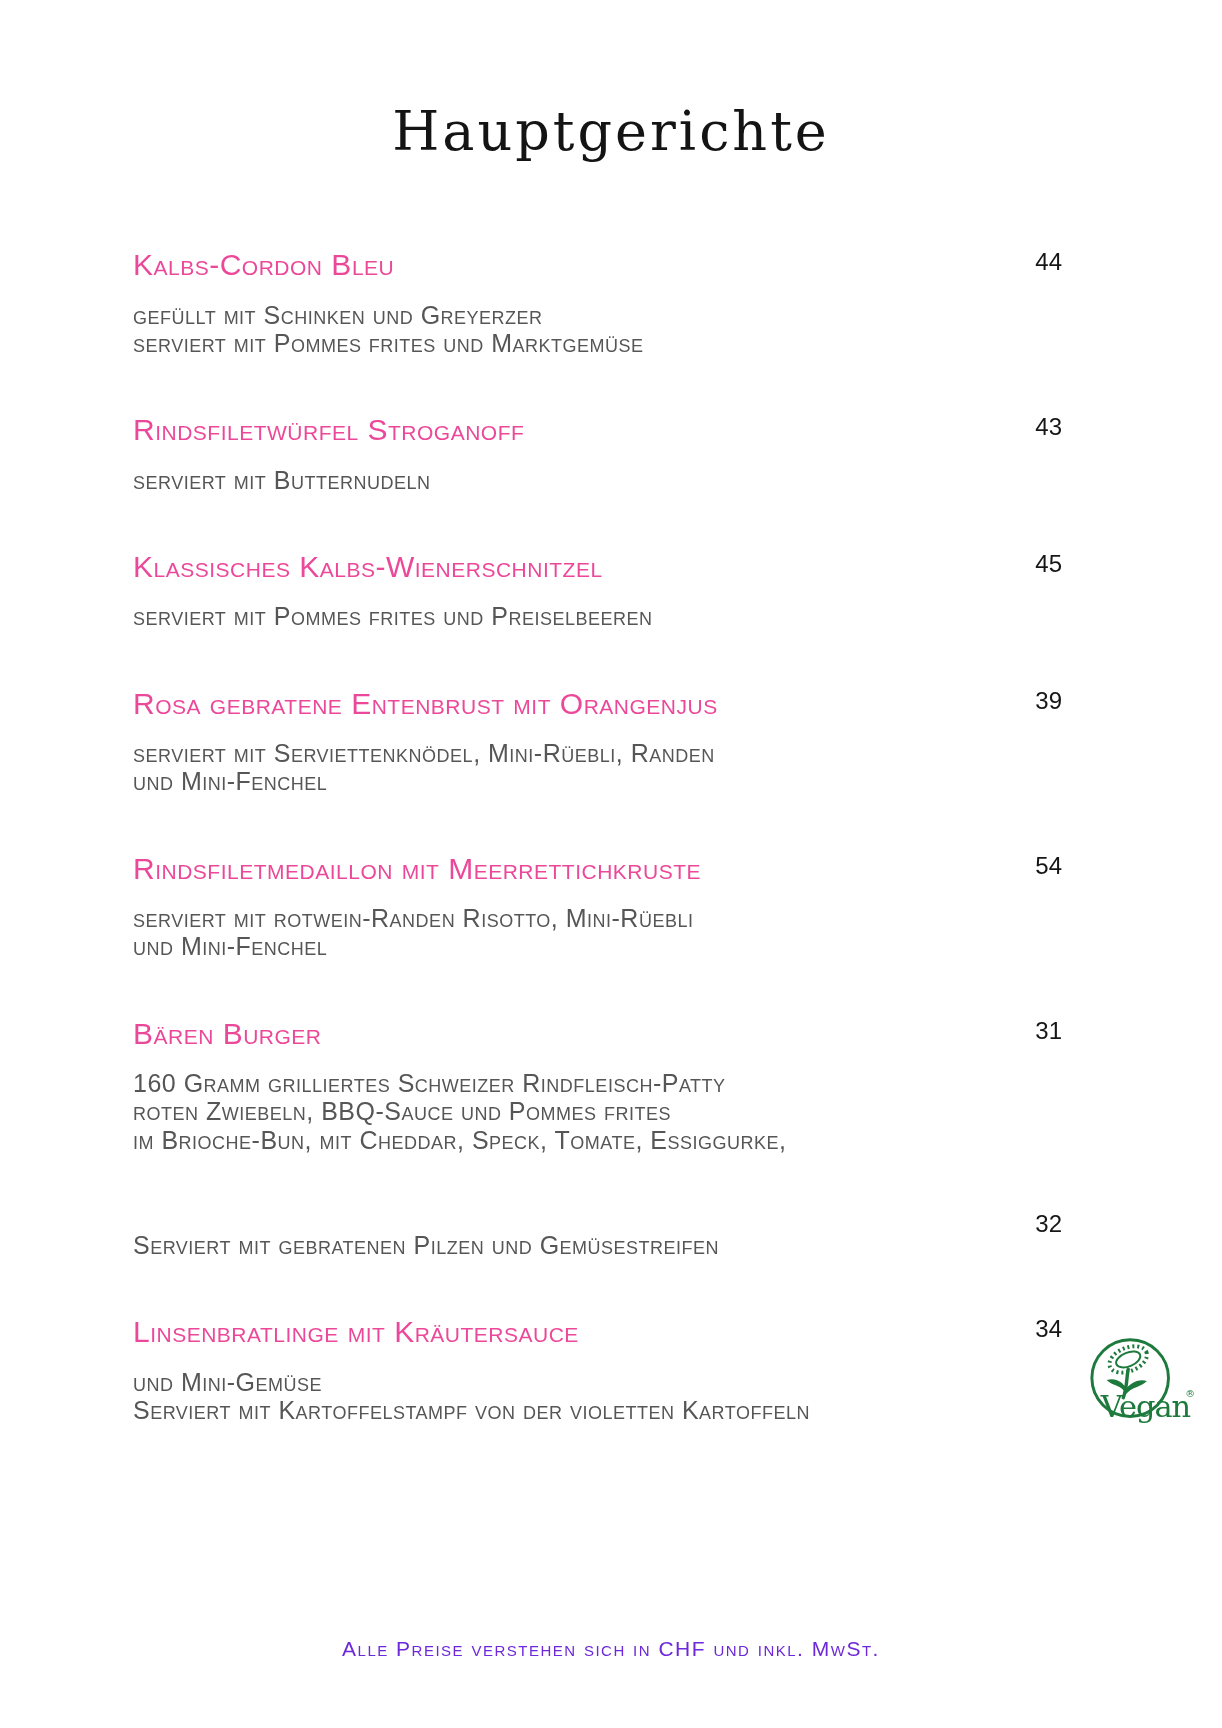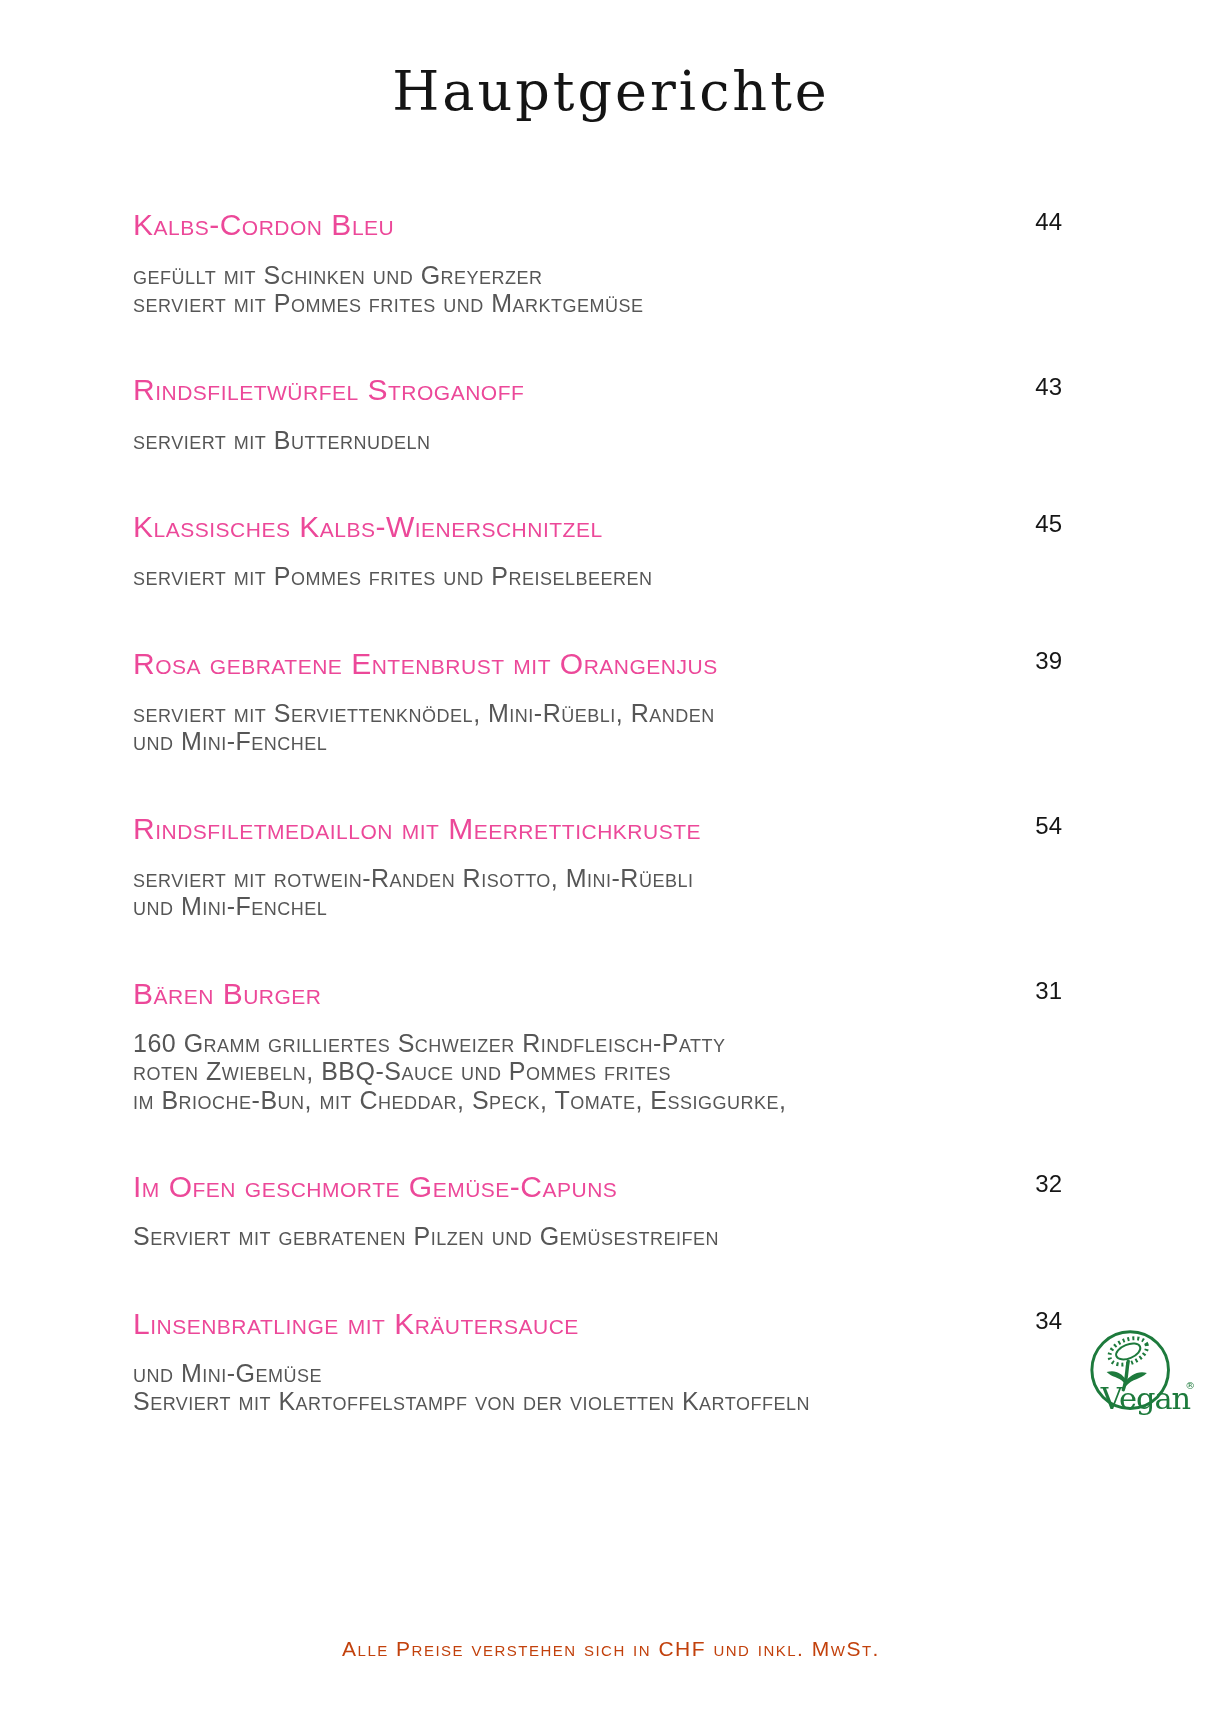--- a/index.html
+++ b/index.html
@@ -7,21 +7,21 @@
     position:relative;
     width:1222px;
     height:1728px;
     background:#ffffff;
     overflow:hidden;
     font-family:"Liberation Sans", sans-serif;
     color:#1a1a1a;
   }
   .menu-title{
     margin:0;
-    padding-top:60px;
+    padding-top:100px;
     text-align:center;
     font-family:"DejaVu Serif", serif;
     font-weight:400;
     font-size:54px;
     letter-spacing:3px;
     color:#141414;
   }
   .menu-list{
     margin:86px 160px 0 133px;
   }
@@ -65,21 +65,21 @@
   }
   .vegan-badge svg{width:100%;height:100%;display:block;}
   .footer{
     position:absolute;
     left:0;right:0;
     top:1637px;
     text-align:center;
     font-variant:small-caps;
     font-size:21px;
     letter-spacing:1.5px;
-    color:#c2410c;
+    color:#6d28d9;
   }
 </style>
 </head>
 <body>
 
 <div class="page">
 
   <h1 class="menu-title">Hauptgerichte</h1>
 
   <div class="menu-list">
@@ -150,21 +150,20 @@
             <div class="desc-line">im Brioche-Bun, mit Cheddar, Speck, Tomate, Essiggurke,</div>
           </div>
     </div>
     <div class="item-price">31</div>
 
   </div>
 
 
   <div class="item">
     <div class="item-main">
-      <div class="item-title">Im Ofen geschmorte Gemüse-Capuns</div>
       <div class="item-desc">
             <div class="desc-line">Serviert mit gebratenen Pilzen und Gemüsestreifen</div>
           </div>
     </div>
     <div class="item-price">32</div>
 
   </div>
 
   <div class="item">
     <div class="item-main">

